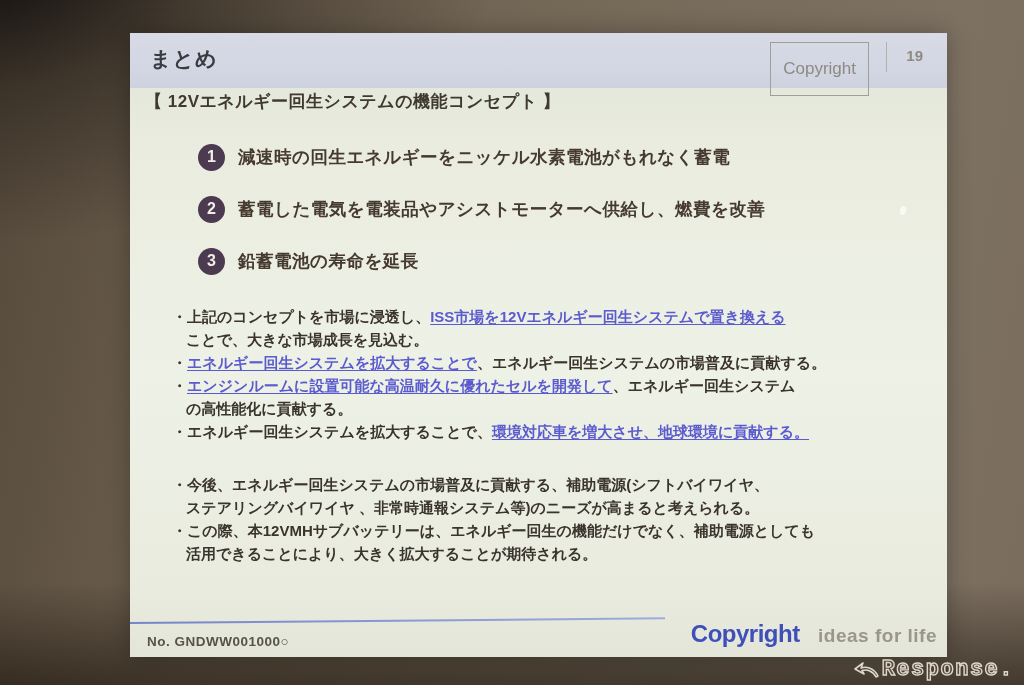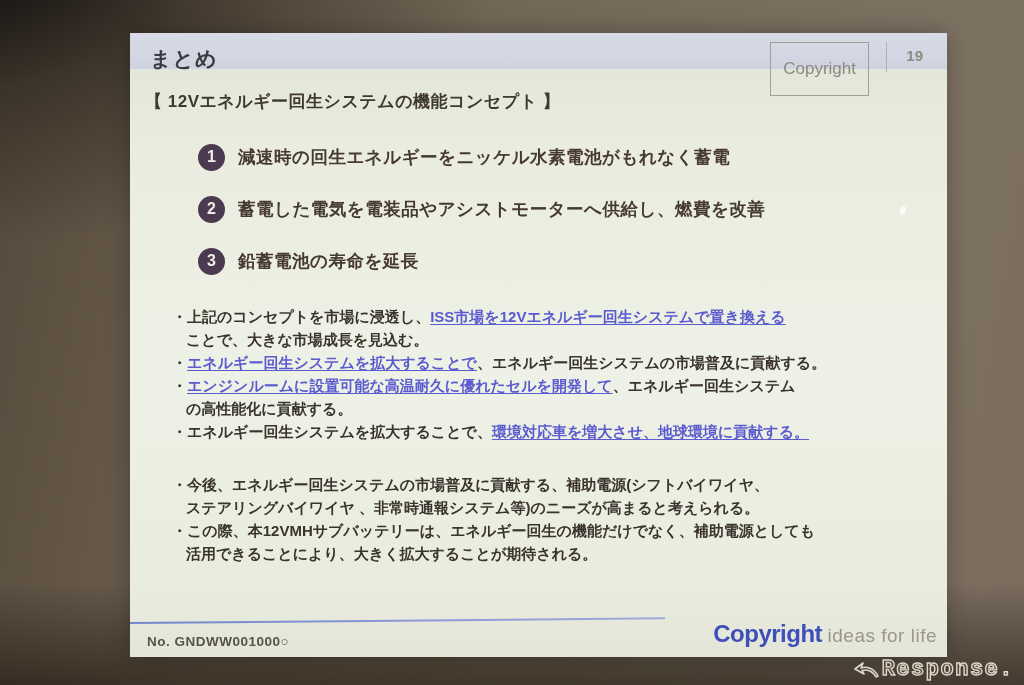--- a/index.html
+++ b/index.html
@@ -13,21 +13,21 @@
       linear-gradient(100deg, #55493b 0%, #6d6050 26%, #766a59 55%, #7d7162 84%, #7a6d5e 100%);
   }
   .slide{
     position:absolute;left:130px;top:33px;width:817px;height:624px;
     background:linear-gradient(to bottom,#e0e4d8 0%,#e9ecdf 18%,#eef1e5 55%,#e8ebde 90%,#e2e5d7 100%);
     box-shadow:0 0 22px rgba(0,0,0,0.28);
     color:#3a342c;
   }
   
   .titlebar{
-    position:absolute;left:0;top:0;width:100%;height:36px;
+    position:absolute;left:0;top:0;width:100%;height:55px;
     background:linear-gradient(to bottom,#d8dbe6 0%,#d2d6e2 70%,#cdd2de 100%);
   }
   .slide-title{
     position:absolute;left:20px;top:12px;font-size:21px;font-weight:bold;
     color:#3a3a40;letter-spacing:1px;
   }
   .copyright-box{
     position:absolute;right:78px;top:9px;padding:16px 12px;
     border:1px solid #a39f96;color:#8d8a82;font-size:17px;
   }
@@ -62,21 +62,21 @@
     position:absolute;left:0;bottom:33px;width:535px;height:2px;
     background:linear-gradient(to right,#7585cc,#9fabdd);
     transform:rotate(-0.5deg);transform-origin:left center;
   }
   .doc-number{
     position:absolute;left:17px;bottom:8px;font-size:13.5px;color:#57524b;
     letter-spacing:0.5px;font-weight:700;
   }
   .brand{position:absolute;right:10px;bottom:9px;white-space:nowrap;}
   .brand-name{font-size:24px;font-weight:800;color:#3e4fba;letter-spacing:-0.5px;}
-  .brand-tagline{font-size:19px;font-weight:400;color:#9b968c;margin-left:1px;letter-spacing:0.5px;}
+  .brand-tagline{font-size:19px;font-weight:700;color:#9b968c;margin-left:14px;letter-spacing:0.5px;}
   .speck{
     position:absolute;left:770px;top:173px;width:6px;height:9px;border-radius:50%;
     background:#fbfbf6;opacity:0.95;transform:rotate(15deg);
   }
   
   .watermark{
     position:absolute;right:10px;bottom:3px;display:flex;align-items:center;gap:2px;
   }
   .watermark-text{
     font-size:22px;font-weight:800;letter-spacing:1.5px;

